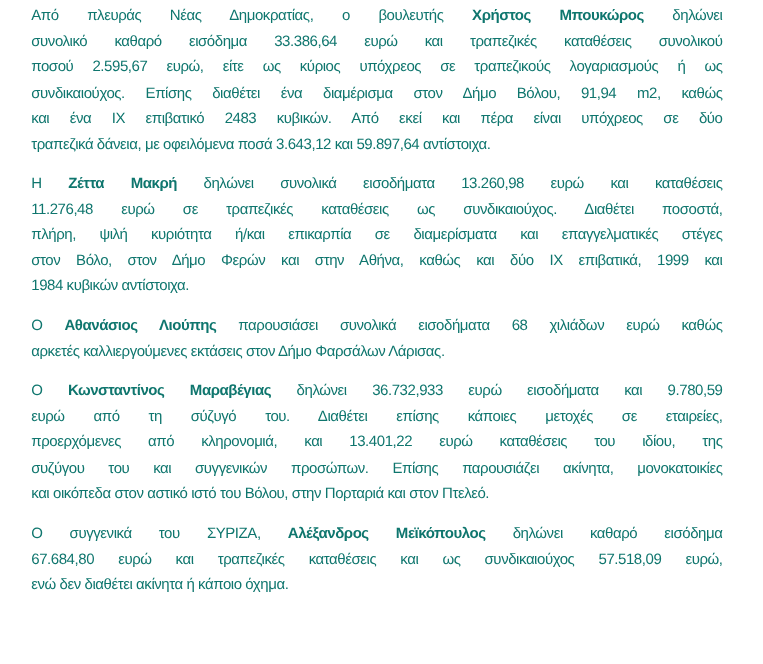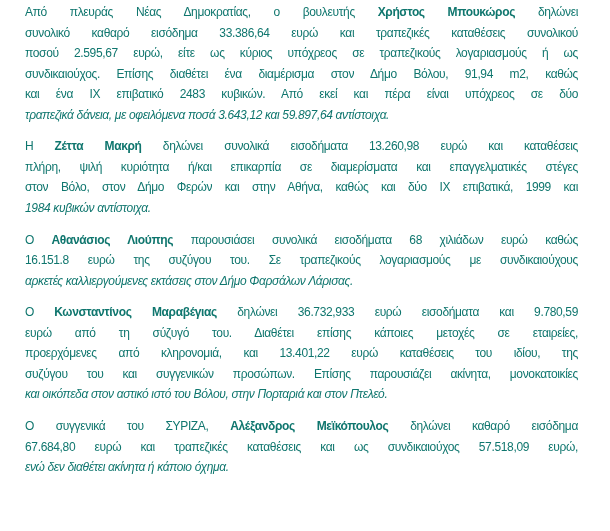--- a/index.html
+++ b/index.html
@@ -42,21 +42,20 @@
   }
   .line .txt {
     display: inline-block;
     width: 100%;
     white-space: normal;
     text-align: justify;
     text-align-last: justify;
   }
   .line.last .txt {
     text-align-last: left;
-    font-style: italic;
   }
   b {
     font-weight: bold;
   }
 </style>
 </head>
 <body>
 
 <div class="doc">
 
@@ -64,28 +63,28 @@
     <span class="line"><span class="txt"><span>Από πλευράς Νέας Δημοκρατίας, ο βουλευτής </span><b>Χρήστος Μπουκώρος</b><span> δηλώνει</span></span></span>
     <span class="line"><span class="txt">συνολικό καθαρό εισόδημα 33.386,64 ευρώ και τραπεζικές καταθέσεις συνολικού</span></span>
     <span class="line"><span class="txt">ποσού  2.595,67 ευρώ, είτε ως κύριος υπόχρεος σε τραπεζικούς λογαριασμούς ή ως</span></span>
     <span class="line"><span class="txt">συνδικαιούχος. Επίσης διαθέτει ένα διαμέρισμα στον Δήμο Βόλου, 91,94 m2, καθώς</span></span>
     <span class="line"><span class="txt">και ένα ΙΧ επιβατικό 2483 κυβικών. Από εκεί και πέρα είναι υπόχρεος σε δύο</span></span>
     <span class="line last"><span class="txt">τραπεζικά δάνεια, με οφειλόμενα ποσά 3.643,12 και 59.897,64 αντίστοιχα.</span></span>
   </p>
 
   <p class="para">
     <span class="line"><span class="txt"><span>Η </span><b>Ζέττα Μακρή</b><span> δηλώνει συνολικά εισοδήματα 13.260,98 ευρώ και καταθέσεις</span></span></span>
+    <span class="line"><span class="txt">11.276,48 ευρώ σε τραπεζικές καταθέσεις ως συνδικαιούχος. Διαθέτει ποσοστά,</span></span>
     <span class="line"><span class="txt">πλήρη, ψιλή κυριότητα ή/και επικαρπία σε διαμερίσματα και επαγγελματικές στέγες</span></span>
     <span class="line"><span class="txt">στον Βόλο, στον Δήμο Φερών και στην Αθήνα, καθώς και δύο ΙΧ επιβατικά, 1999 και</span></span>
     <span class="line last"><span class="txt">1984 κυβικών αντίστοιχα.</span></span>
   </p>
 
   <p class="para">
     <span class="line"><span class="txt"><span>Ο </span><b>Αθανάσιος Λιούπης</b><span> παρουσιάσει συνολικά εισοδήματα 68 χιλιάδων ευρώ καθώς</span></span></span>
-    <span class="line"><span class="txt">16.151.8 ευρώ της συζύγου του. Σε τραπεζικούς λογαριασμούς με συνδικαιούχους</span></span>
     <span class="line last"><span class="txt">αρκετές καλλιεργούμενες εκτάσεις στον Δήμο Φαρσάλων Λάρισας.</span></span>
   </p>
 
   <p class="para">
     <span class="line"><span class="txt"><span>Ο </span><b>Κωνσταντίνος Μαραβέγιας</b><span> δηλώνει 36.732,933 ευρώ εισοδήματα και 9.780,59</span></span></span>
     <span class="line"><span class="txt">ευρώ από τη σύζυγό του. Διαθέτει επίσης κάποιες μετοχές σε εταιρείες,</span></span>
     <span class="line"><span class="txt">προερχόμενες από κληρονομιά, και 13.401,22 ευρώ καταθέσεις του ιδίου, της</span></span>
     <span class="line"><span class="txt">συζύγου του και συγγενικών προσώπων. Επίσης παρουσιάζει ακίνητα, μονοκατοικίες</span></span>
     <span class="line last"><span class="txt">και οικόπεδα στον αστικό ιστό του Βόλου, στην Πορταριά και στον Πτελεό.</span></span>
   </p>

